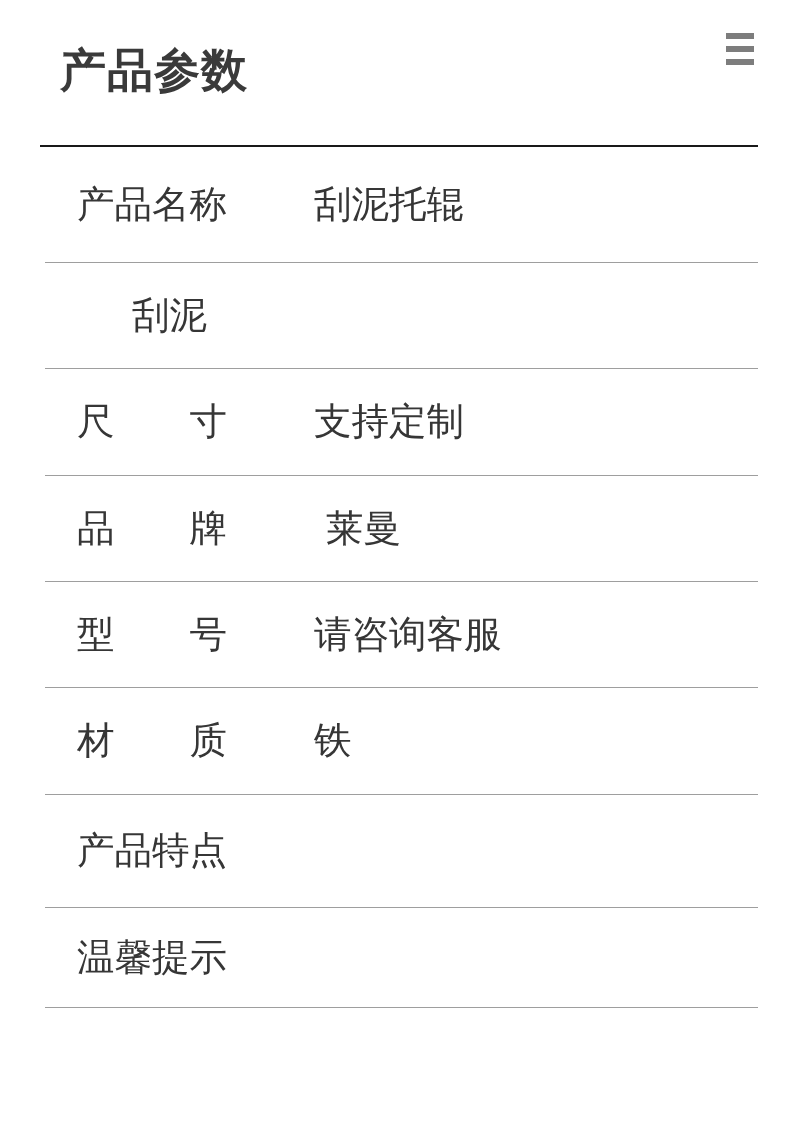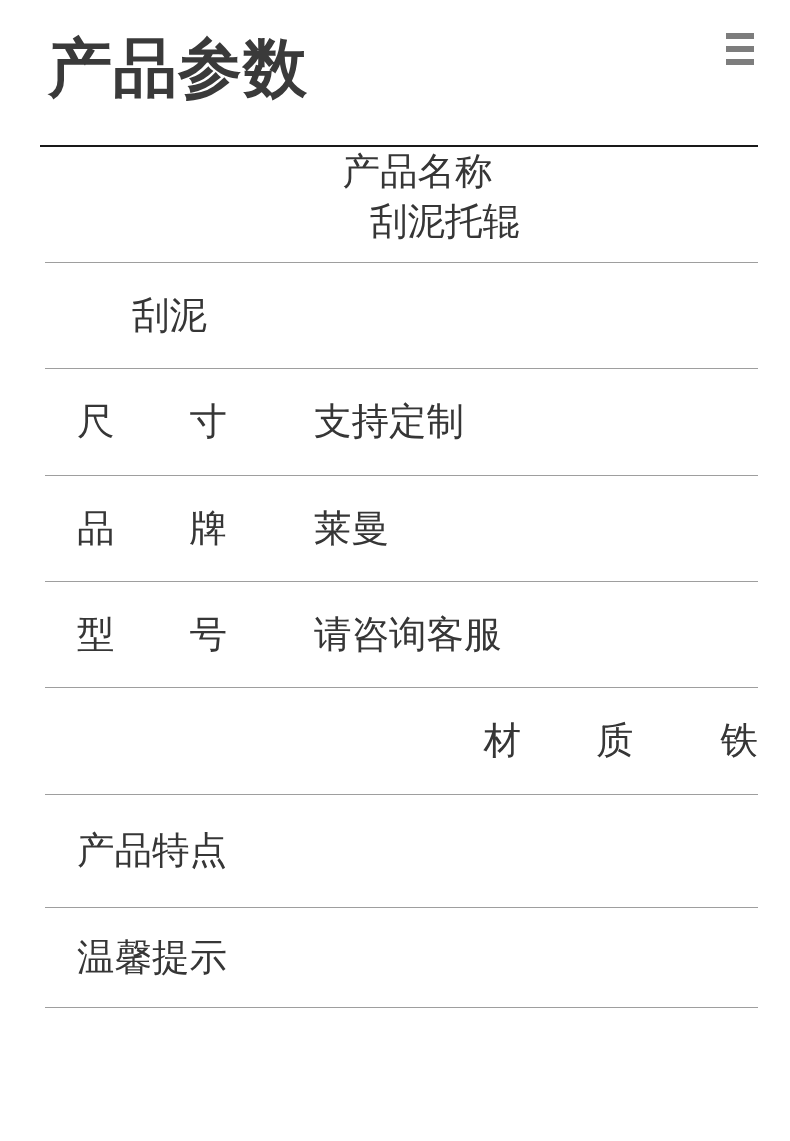--- a/index.html
+++ b/index.html
@@ -18,22 +18,22 @@
   }
   .page{
     position:relative;
     width:790px;height:1141px;
     background:var(--background);
     overflow:hidden;
   }
   .page-title{
     position:absolute;
     left:44px;top:28px;
-    margin:4px;
-    font-size:64px;
+    margin:16px;
+    font-size:46px;
     line-height:1.15;
     font-weight:800;
     letter-spacing:1px;
     color:var(--title-text);
   }
   .menu-btn{
     position:absolute;
     top:33px;right:36px;
     width:28px;
     cursor:pointer;
@@ -54,26 +54,26 @@
   .param-table{
     position:absolute;
     left:45px;right:32px;top:147px;
   }
   .param-row{
     display:flex;
     align-items:center;
     box-sizing:border-box;
     border-bottom:1.5px solid var(--row-divider);
   }
-  .param-row:nth-child(1){height:116px;flex-direction:column;}
+  .param-row:nth-child(1){height:116px;}
   .param-row:nth-child(2){height:106px;}
   .param-row:nth-child(3){height:107px;}
-  .param-row:nth-child(4){height:106px;}
+  .param-row:nth-child(4){height:106px;gap:12px;}
   .param-row:nth-child(5){height:106px;}
-  .param-row:nth-child(6){height:107px;justify-content:flex-end;}
+  .param-row:nth-child(6){height:107px;}
   .param-row:nth-child(7){height:113px;}
   .param-row:nth-child(8){height:100px;gap:48px;}
   .param-label{
     width:150px;
     margin-left:32px;
     flex-shrink:0;
     font-size:37.5px;
     color:var(--body-text);
     text-align:justify;
     text-align-last:justify;

